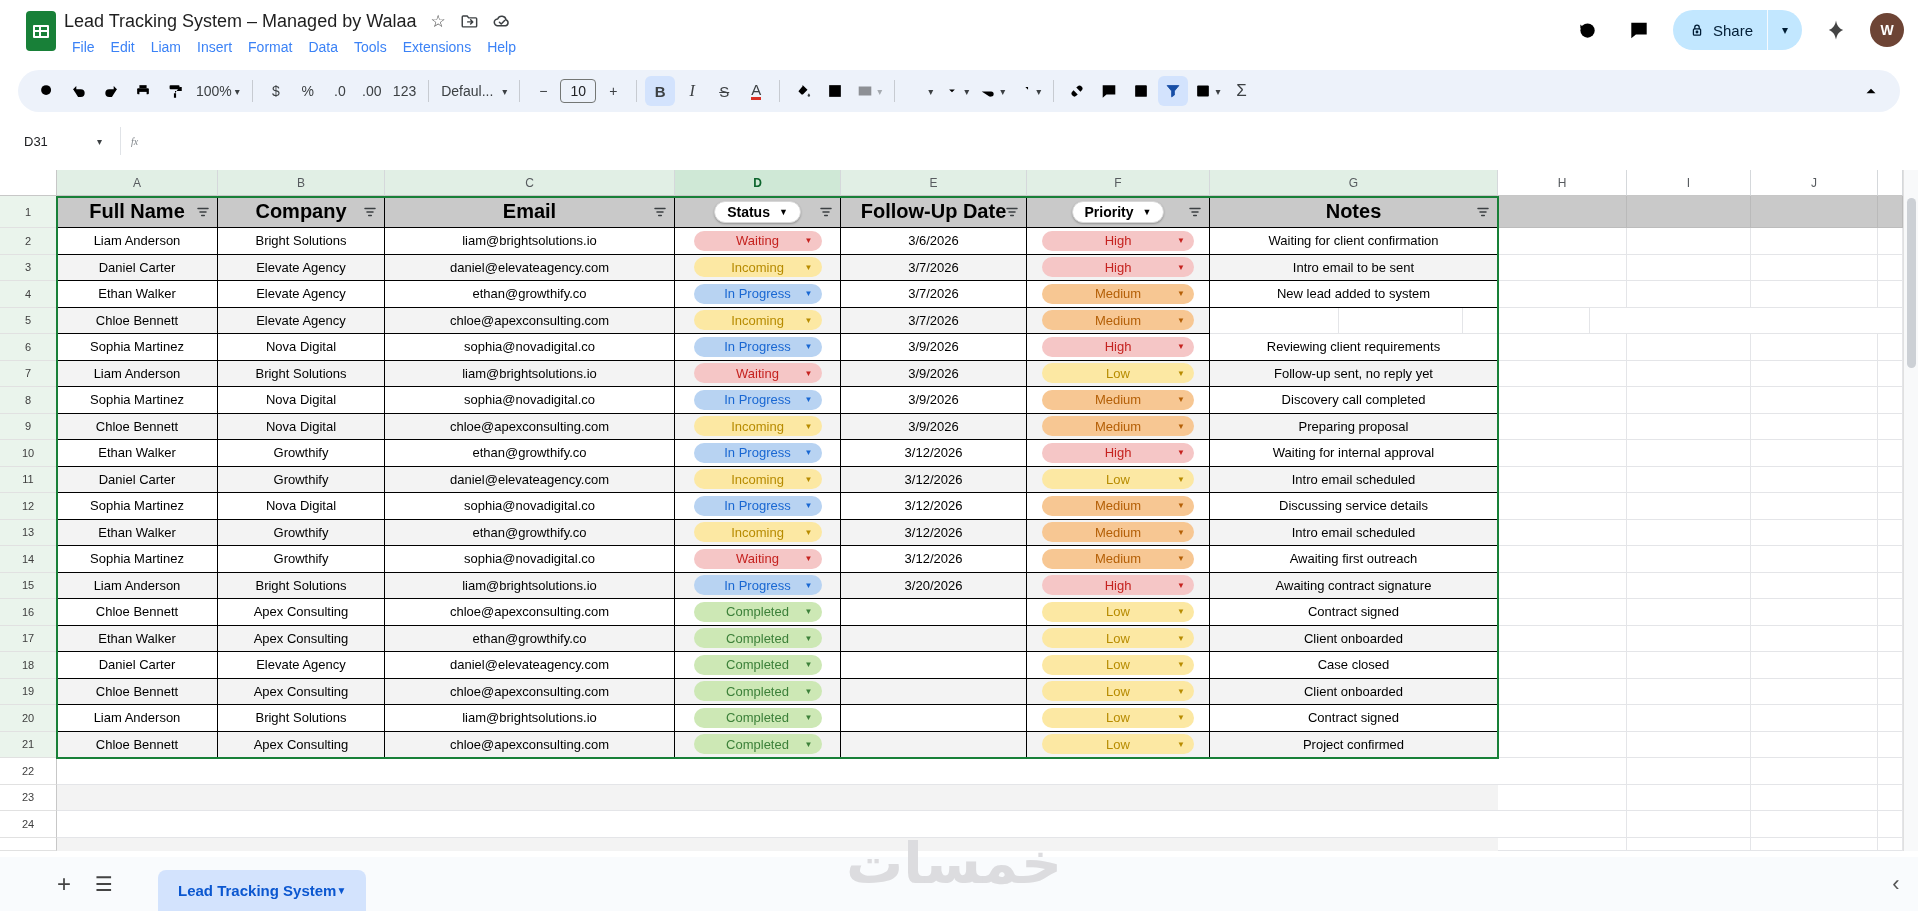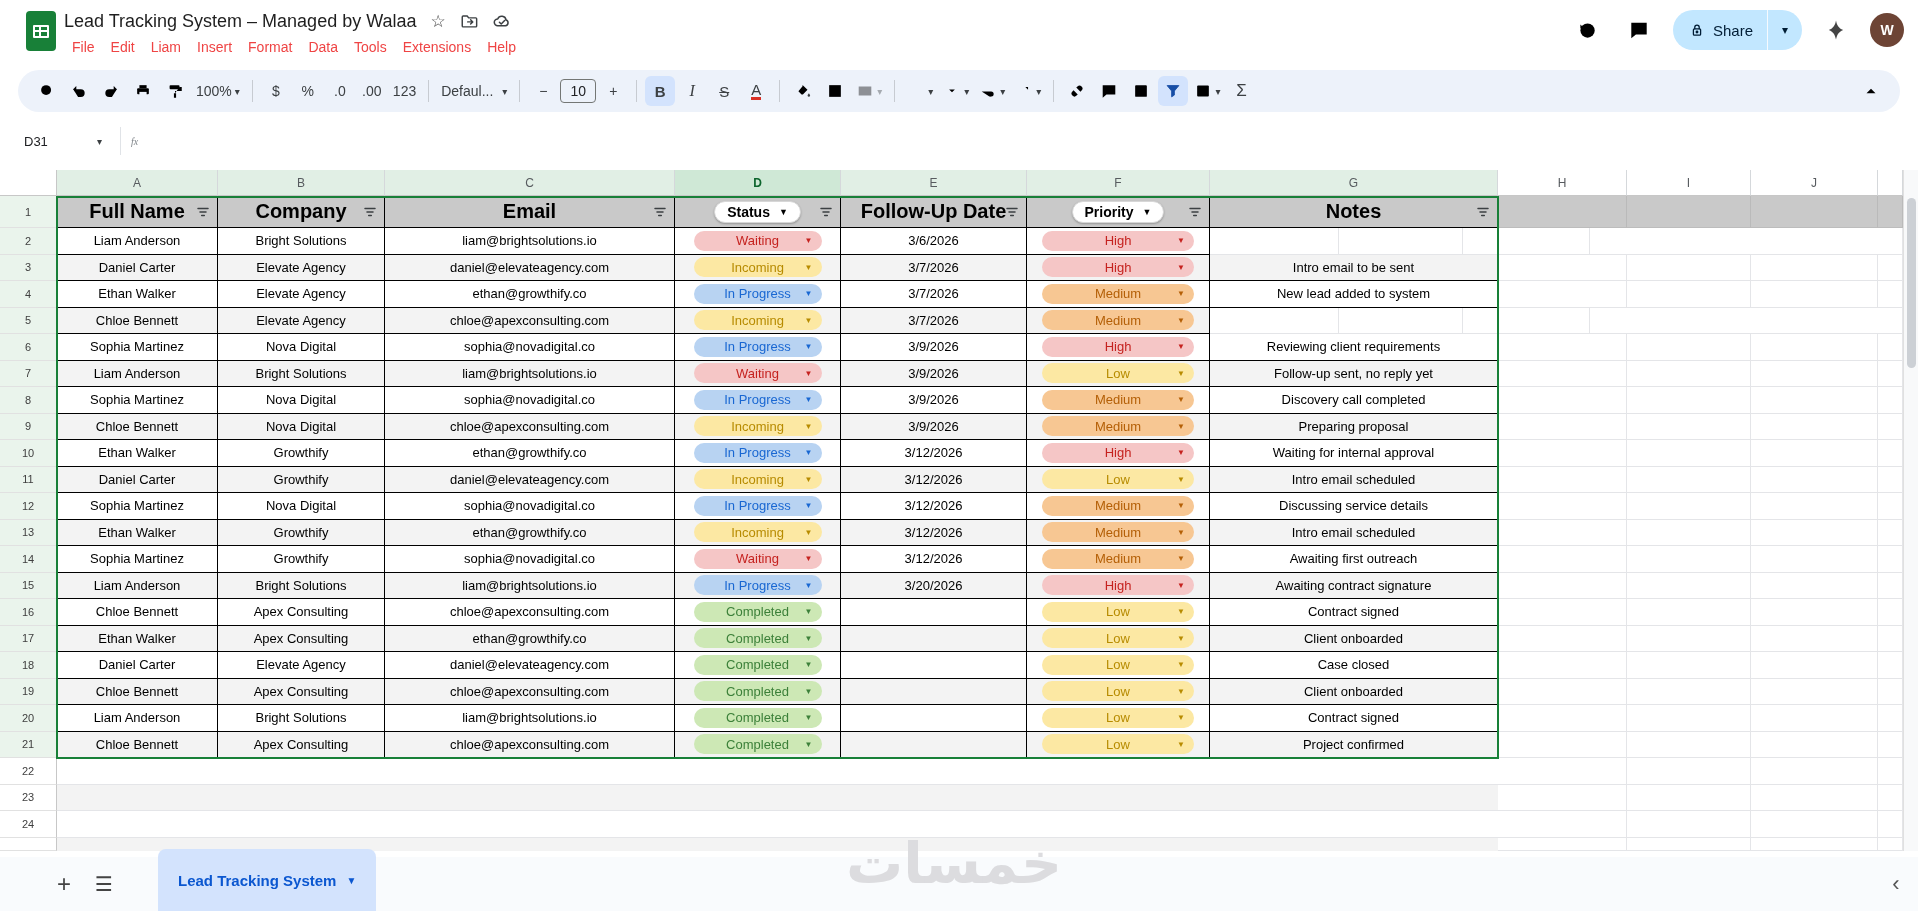--- a/index.html
+++ b/index.html
@@ -13,21 +13,21 @@
   .titlebar { position:absolute; top:0; left:0; width:1918px; height:64px; background:#fff; display:flex; align-items:flex-start; }
   .sheets-logo { position:absolute; left:26px; top:11px; width:30px; height:40px; background:#188038; border-radius:4px; display:flex; align-items:center; justify-content:center; cursor:pointer; }
   .sheets-logo .grid-glyph { width:16px; height:13px; border:2px solid #fff; border-radius:1px; position:relative; }
   .sheets-logo .grid-glyph:before { content:""; position:absolute; left:4px; top:-1px; width:2px; height:11px; background:#fff; }
   .sheets-logo .grid-glyph:after { content:""; position:absolute; left:-1px; top:3px; width:14px; height:2px; background:#fff; }
   .title-block { position:absolute; left:64px; top:8px; }
   .title-row { display:flex; align-items:center; gap:14px; height:26px; }
   .doc-title { font-size:18px; color:#1f1f1f; cursor:text; }
   .title-row .glyph { font-size:17px; color:#444; cursor:pointer; }
   .menubar { display:flex; margin-top:3px; }
-  .menu-item { font-size:14px; color:#ef4444; padding:2px 8px; border-radius:4px; cursor:pointer; }
+  .menu-item { font-size:14px; color:#3b82f6; padding:2px 8px; border-radius:4px; cursor:pointer; }
   .titlebar-right { position:absolute; right:14px; top:10px; display:flex; align-items:center; gap:16px; }
   .round-btn { width:36px; height:36px; border-radius:50%; display:flex; align-items:center; justify-content:center; cursor:pointer; }
   .share-pill { display:flex; align-items:center; height:40px; background:#c2e7ff; border-radius:20px; overflow:hidden; cursor:pointer; }
   .share-main { display:flex; align-items:center; gap:8px; padding:0 14px 0 16px; height:100%; }
   .share-label { font-size:15px; font-weight:500; color:#001d35; }
   .share-sep { width:1px; height:40px; background:#f6fafe; }
   .share-caret { width:34px; text-align:center; color:#001d35; font-size:12px; }
   .avatar { width:34px; height:34px; border-radius:50%; background:#6d4435; color:#fff; font-size:14px; font-weight:700; display:flex; align-items:center; justify-content:center; cursor:pointer; }
 
   
@@ -93,21 +93,21 @@
   .prow { height:13px; }
   .prow .eband { background:#f3f3f3; border-bottom:none; }
   .range-border { position:absolute; left:56px; top:26px; width:1443px; height:563px; border:2px solid #188038; pointer-events:none; }
   .vscroll { position:absolute; top:170px; right:0; width:15px; height:681px; background:#f8f9fa; border-left:1px solid #e0e0e0; }
   .vthumb { position:absolute; top:28px; left:3px; width:9px; height:170px; border-radius:5px; background:#ccd0d5; cursor:grab; }
 
   
   .bottombar { position:absolute; top:857px; left:0; width:1918px; height:54px; background:#f9fbfd; display:flex; align-items:flex-end; }
   .bb-btn { width:40px; height:54px; display:flex; align-items:center; justify-content:center; font-size:20px; color:#444; cursor:pointer; }
   .bb-btn.addsheet { margin-left:44px; font-size:24px; font-weight:300; }
-  .sheet-tab { margin-left:34px; height:62px; padding:0 20px; background:#d3e3fd; border-radius:8px 8px 0 0; display:flex; align-items:center; gap:10px; cursor:pointer; }
+  .sheet-tab { margin-left:34px; height:41px; padding:0 20px; background:#d3e3fd; border-radius:8px 8px 0 0; display:flex; align-items:center; cursor:pointer; }
   .sheet-tab .tab-label { font-size:15px; font-weight:700; color:#0b57d0; }
   .sheet-tab .tab-caret { font-size:10px; color:#0b57d0; }
   .bb-right { margin-left:auto; width:44px; height:54px; display:flex; align-items:center; justify-content:center; font-size:22px; color:#555; cursor:pointer; }
 
   .watermark { position:absolute; left:846px; top:832px; z-index:60; font-size:57px; font-weight:700; color:#dcdcdf; direction:rtl; pointer-events:none; line-height:1.1; }
 </style>
 </head>
 <body>
 
 <div class="titlebar">
@@ -434,20 +434,21 @@
             <span class="ptri" style="color: rgb(197, 34, 31);">▼</span>
           </span>
         </div>
         <div class="cell dcell cw-E">3/6/2026</div>
         <div class="cell dcell cw-F">
           <span class="pill pill-priority" style="background: rgb(245, 198, 198); color: rgb(197, 34, 31);">
             <span>High</span>
             <span class="ptri" style="color: rgb(197, 34, 31);">▼</span>
           </span>
         </div>
+        <div class="cell dcell cw-G">Waiting for client confirmation</div>
         <div class="cell ext cw-H"></div>
         <div class="cell ext cw-I"></div>
         <div class="cell ext cw-J"></div>
         <div class="cell ext colfill"></div>
       </div>
       <div class="grow drow band">
         <div class="gcell ggreen">3</div>
         <div class="cell dcell cw-A">Daniel Carter</div>
         <div class="cell dcell cw-B">Elevate Agency</div>
         <div class="cell dcell cw-C">daniel@elevateagency.com</div>

